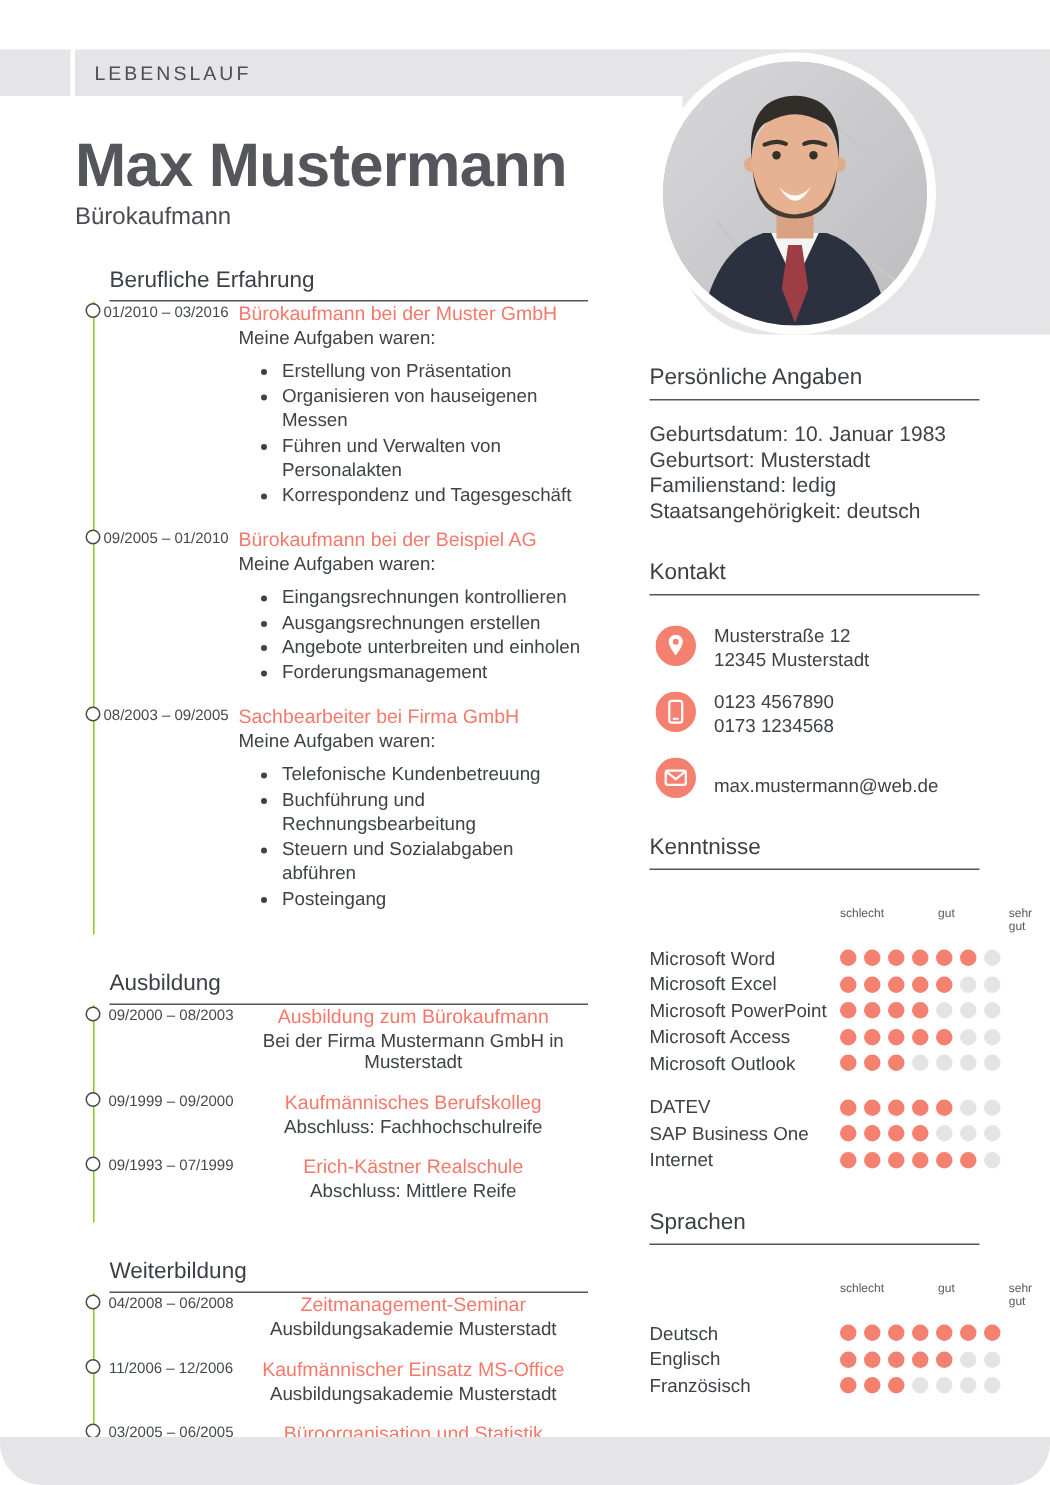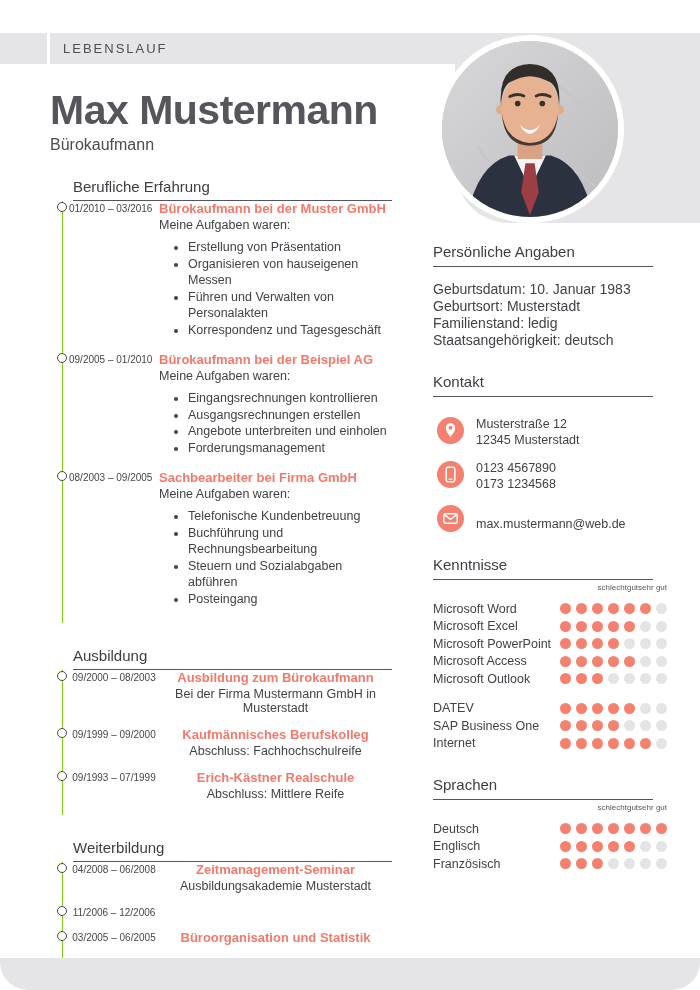--- a/index.html
+++ b/index.html
@@ -28,21 +28,21 @@
 
   .section-head { margin-left:23px; font-size:15px; color:#3c4045; padding-bottom:5px;
                   border-bottom:1.5px solid #54555a; }
   .l-section { margin-top:24px; }
   .timeline { margin-left:12px; border-left:1px solid #84cc16; padding-bottom:2px; }
   .t-entry { position:relative; display:flex; padding-left:6px; margin-bottom:14px; }
   .t-entry::before { content:""; position:absolute; left:-6px; top:1px; width:8px; height:8px;
                      background:#fff; border:1.5px solid #47484c; border-radius:50%; }
   .t-date { width:90px; flex:0 0 90px; font-size:10px; color:#44474b; padding-top:2px; white-space:nowrap; }
   .t-content { flex:1; }
-  .t-title { font-size:13px; font-weight:700; color:#f4796b; }
+  .t-title { font-size:13px; font-weight:400; color:#f4796b; }
   .t-sub { font-size:12.5px; color:#3f4347; margin-top:2px; }
   .t-bullets { margin:7px 0 0 0; padding-left:29px; }
   .t-bullets li { font-size:12.5px; line-height:16.5px; color:#3f4347; }
   .edu .t-entry { margin-bottom:12px;text-align:center; }
 
   
   .right-col { position:absolute; left:433px; top:243px; width:260px; }
   .r-head { font-size:15px; color:#3c4045; padding-bottom:6px; border-bottom:1.5px solid #54555a;
             width:220px; }
   .r-section { margin-bottom:24px; }
@@ -50,22 +50,22 @@
   .r-line { font-size:14px; line-height:17px; color:#3f4347; }
 
   .contact-item { display:flex; align-items:flex-start; margin-bottom:13px; }
   .contact-item:last-child { margin-bottom:0; }
   .c-icon { width:27px; height:27px; flex:0 0 27px; margin-right:12px; margin-left:4px; }
   .c-lines { padding-top:0; }
   .c-line { font-size:12.5px; line-height:15.5px; color:#3f4347; }
   .contact-list { margin-top:20px; }
   .contact-item.single { align-items:flex-end; }
 
-  .scale-row { margin-left:127px; width:107px; display:flex; justify-content:flex-end;
-               font-size:8px; color:#55585c; margin-top:3px; margin-bottom:8px; }
+  .scale-row { margin-left:127px; width:107px; display:flex; justify-content:flex-start;
+               font-size:8px; color:#55585c; margin-top:24px; margin-bottom:8px;gap:36px; }
   .rating-row { display:flex; align-items:center; height:17.5px; }
   .rating-label { width:127px; flex:0 0 127px; font-size:12.5px; color:#3f4347; }
   .dots { display:flex; gap:5px; }
   .dot { width:11px; height:11px; border-radius:50%; background:#e4e4e7; }
   .dot.on { background:#f4806f; }
   .group-gap { height:12px; }
 
   .other-line { font-size:12.5px; color:#3f4347; margin-top:16px; }
 </style>
 </head>
@@ -196,20 +196,24 @@
         <div class="t-entry">
           <span class="t-date">04/2008 – 06/2008</span>
           <div class="t-content">
             <div class="t-title">Zeitmanagement-Seminar</div>
             <div class="t-sub">Ausbildungsakademie Musterstadt</div>
           </div>
         </div>
 
         <div class="t-entry">
           <span class="t-date">11/2006 – 12/2006</span>
+          <div class="t-content">
+            <div class="t-title">Kaufmännischer Einsatz MS-Office</div>
+            <div class="t-sub">Ausbildungsakademie Musterstadt</div>
+          </div>
         </div>
 
         <div class="t-entry">
           <span class="t-date">03/2005 – 06/2005</span>
           <div class="t-content">
             <div class="t-title">Büroorganisation und Statistik</div>
 
           </div>
         </div>
 

